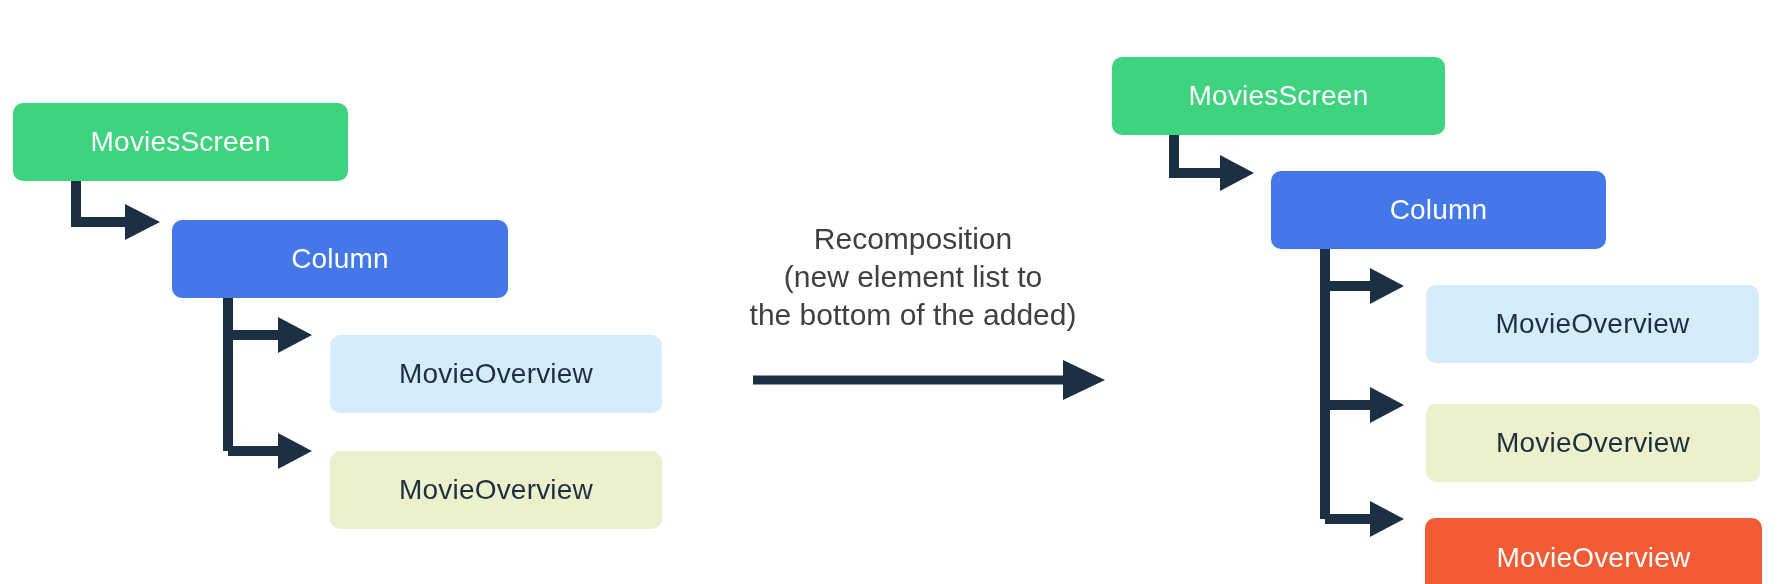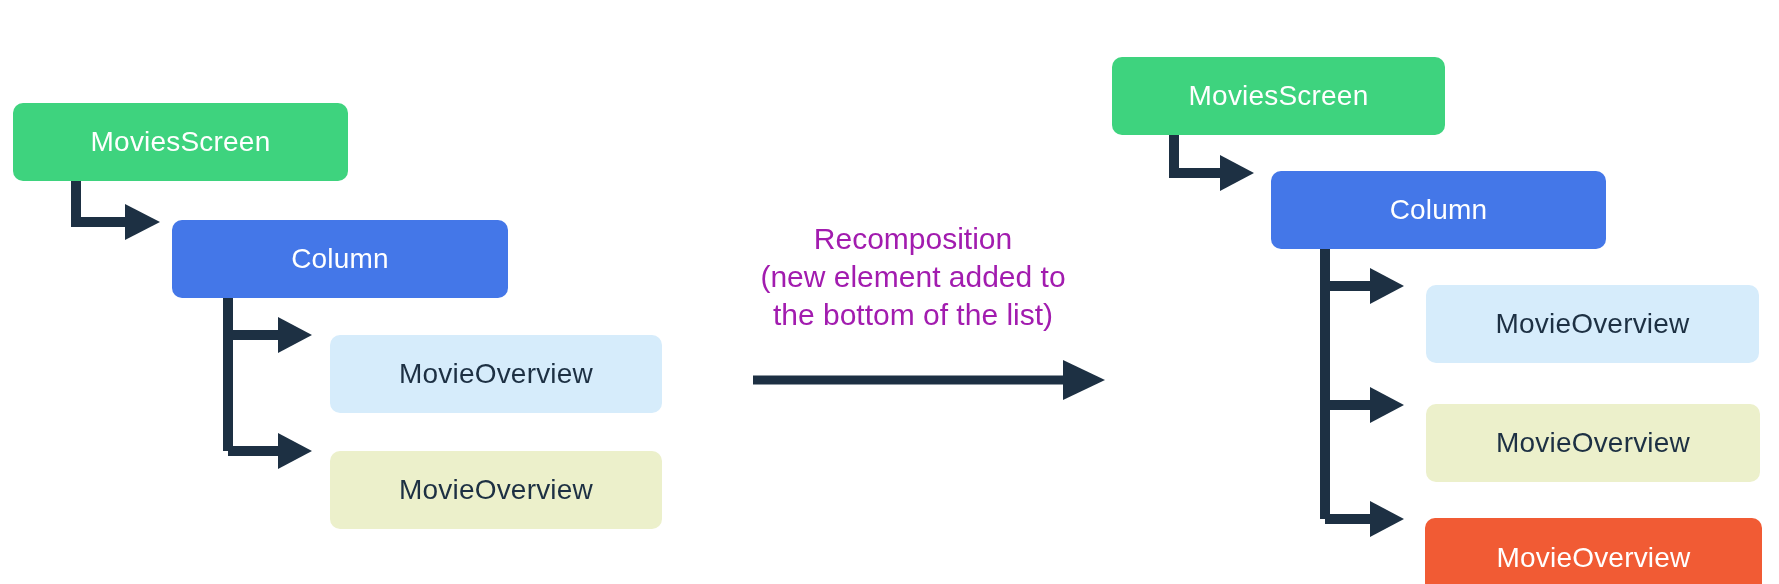--- a/index.html
+++ b/index.html
@@ -99,24 +99,24 @@
   </svg>
 
   <div class="node n-left-root" style="background-color: rgb(62, 211, 126); color: rgb(255, 255, 255);">MoviesScreen</div>
 
   <div class="node n-left-column" style="background-color: rgb(68, 119, 232); color: rgb(255, 255, 255);">Column</div>
 
   <div class="node n-left-mo1" style="background-color: rgb(214, 236, 251); color: rgb(29, 48, 67);">MovieOverview</div>
 
   <div class="node n-left-mo2" style="background-color: rgb(236, 240, 203); color: rgb(29, 48, 67);">MovieOverview</div>
 
-  <div class="annotation" style="color: #a21caf;">
+  <div class="annotation" style="color: #404040;">
     <div>Recomposition</div>
-    <div>(new element added to</div>
-    <div>the bottom of the list)</div>
+    <div>(new element list to</div>
+    <div>the bottom of the added)</div>
   </div>
 
   <div class="node n-right-root" style="background-color: rgb(62, 211, 126); color: rgb(255, 255, 255);">MoviesScreen</div>
 
   <div class="node n-right-column" style="background-color: rgb(68, 119, 232); color: rgb(255, 255, 255);">Column</div>
 
   <div class="node n-right-mo1" style="background-color: rgb(214, 236, 251); color: rgb(29, 48, 67);">MovieOverview</div>
 
   <div class="node n-right-mo2" style="background-color: rgb(236, 240, 203); color: rgb(29, 48, 67);">MovieOverview</div>
 

